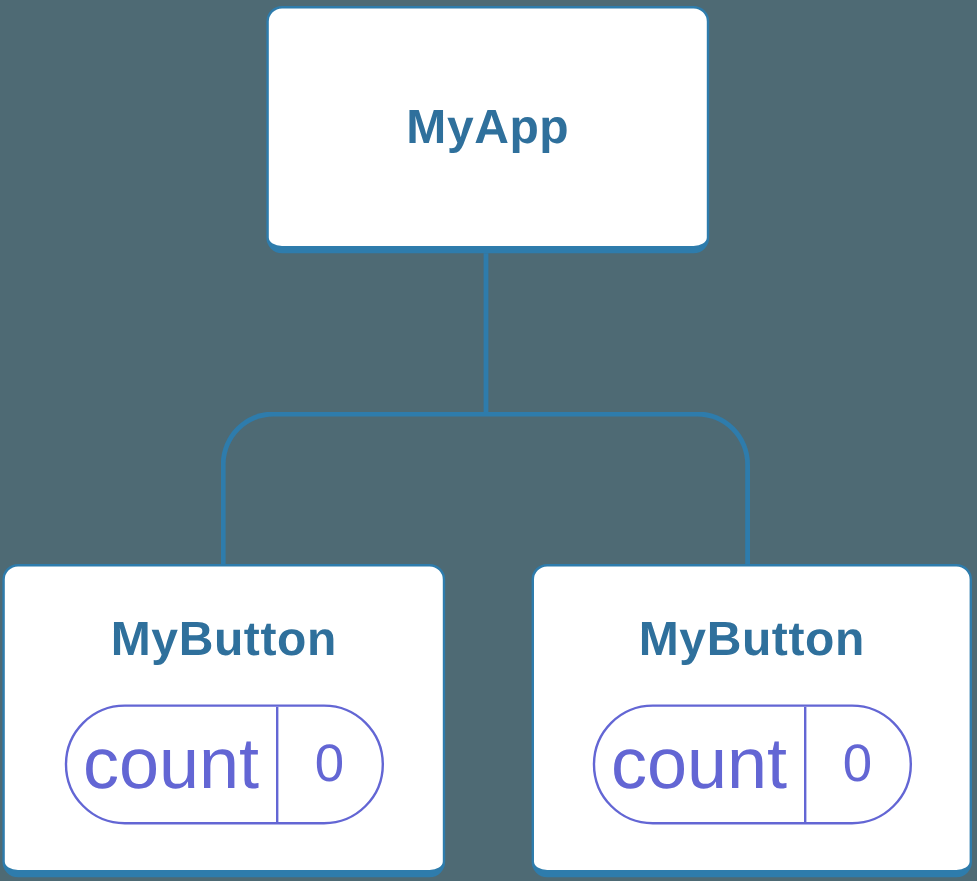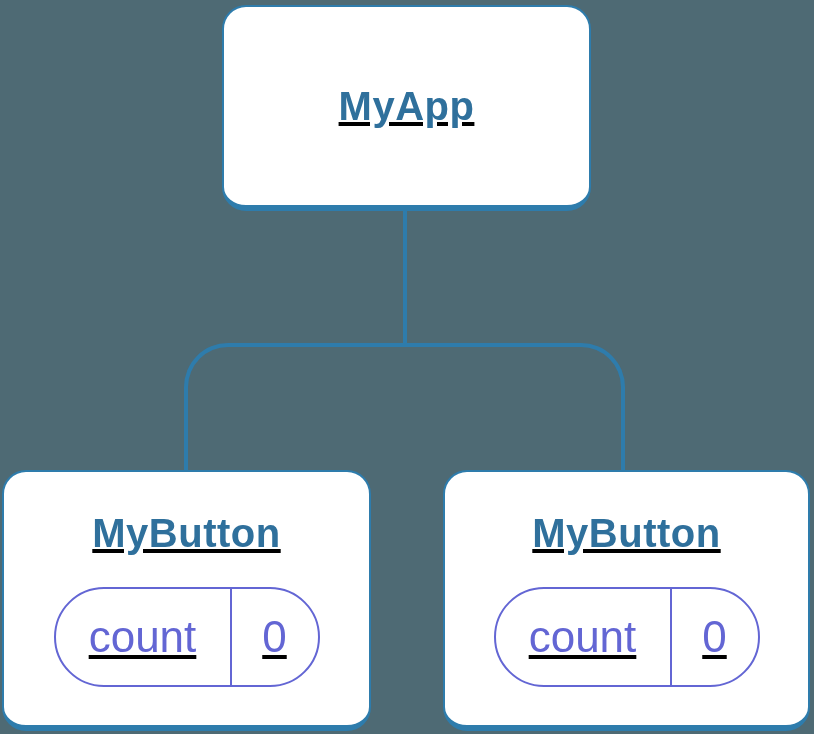--- a/index.html
+++ b/index.html
@@ -14,26 +14,25 @@
     overflow: hidden;
     background: var(--bg, #4e6a74);
     font-family: "Liberation Sans", sans-serif;
   }
   .card {
     position: absolute;
     box-sizing: border-box;
     background: var(--card-bg, #ffffff);
     border: 2px solid var(--line, #2e7cac);
     border-bottom-width: 6px;
-    border-radius: 24px;
+    border-radius: 13px;
     display: flex;
     flex-direction: column;
     align-items: center;
     justify-content: center;
-    text-decoration: underline;
   }
   .card-root {
     left: 222px;
     top: 5px;
     width: 369px;
     height: 206px;
   }
   .card-child-left {
     left: 2px;
     top: 470px;
@@ -84,21 +83,21 @@
     display: flex;
     align-items: stretch;
     overflow: hidden;
     background: transparent;
   }
   .pill-name {
     flex: 1 1 auto;
     display: flex;
     align-items: center;
     justify-content: center;
-    font-size: 44px;
+    font-size: 60px;
     font-weight: 400;
     color: var(--state, #6366d4);
   }
   .pill-value {
     flex: 0 0 86px;
     display: flex;
     align-items: center;
     justify-content: center;
     border-left: 2px solid var(--state, #6366d4);
     font-size: 44px;

